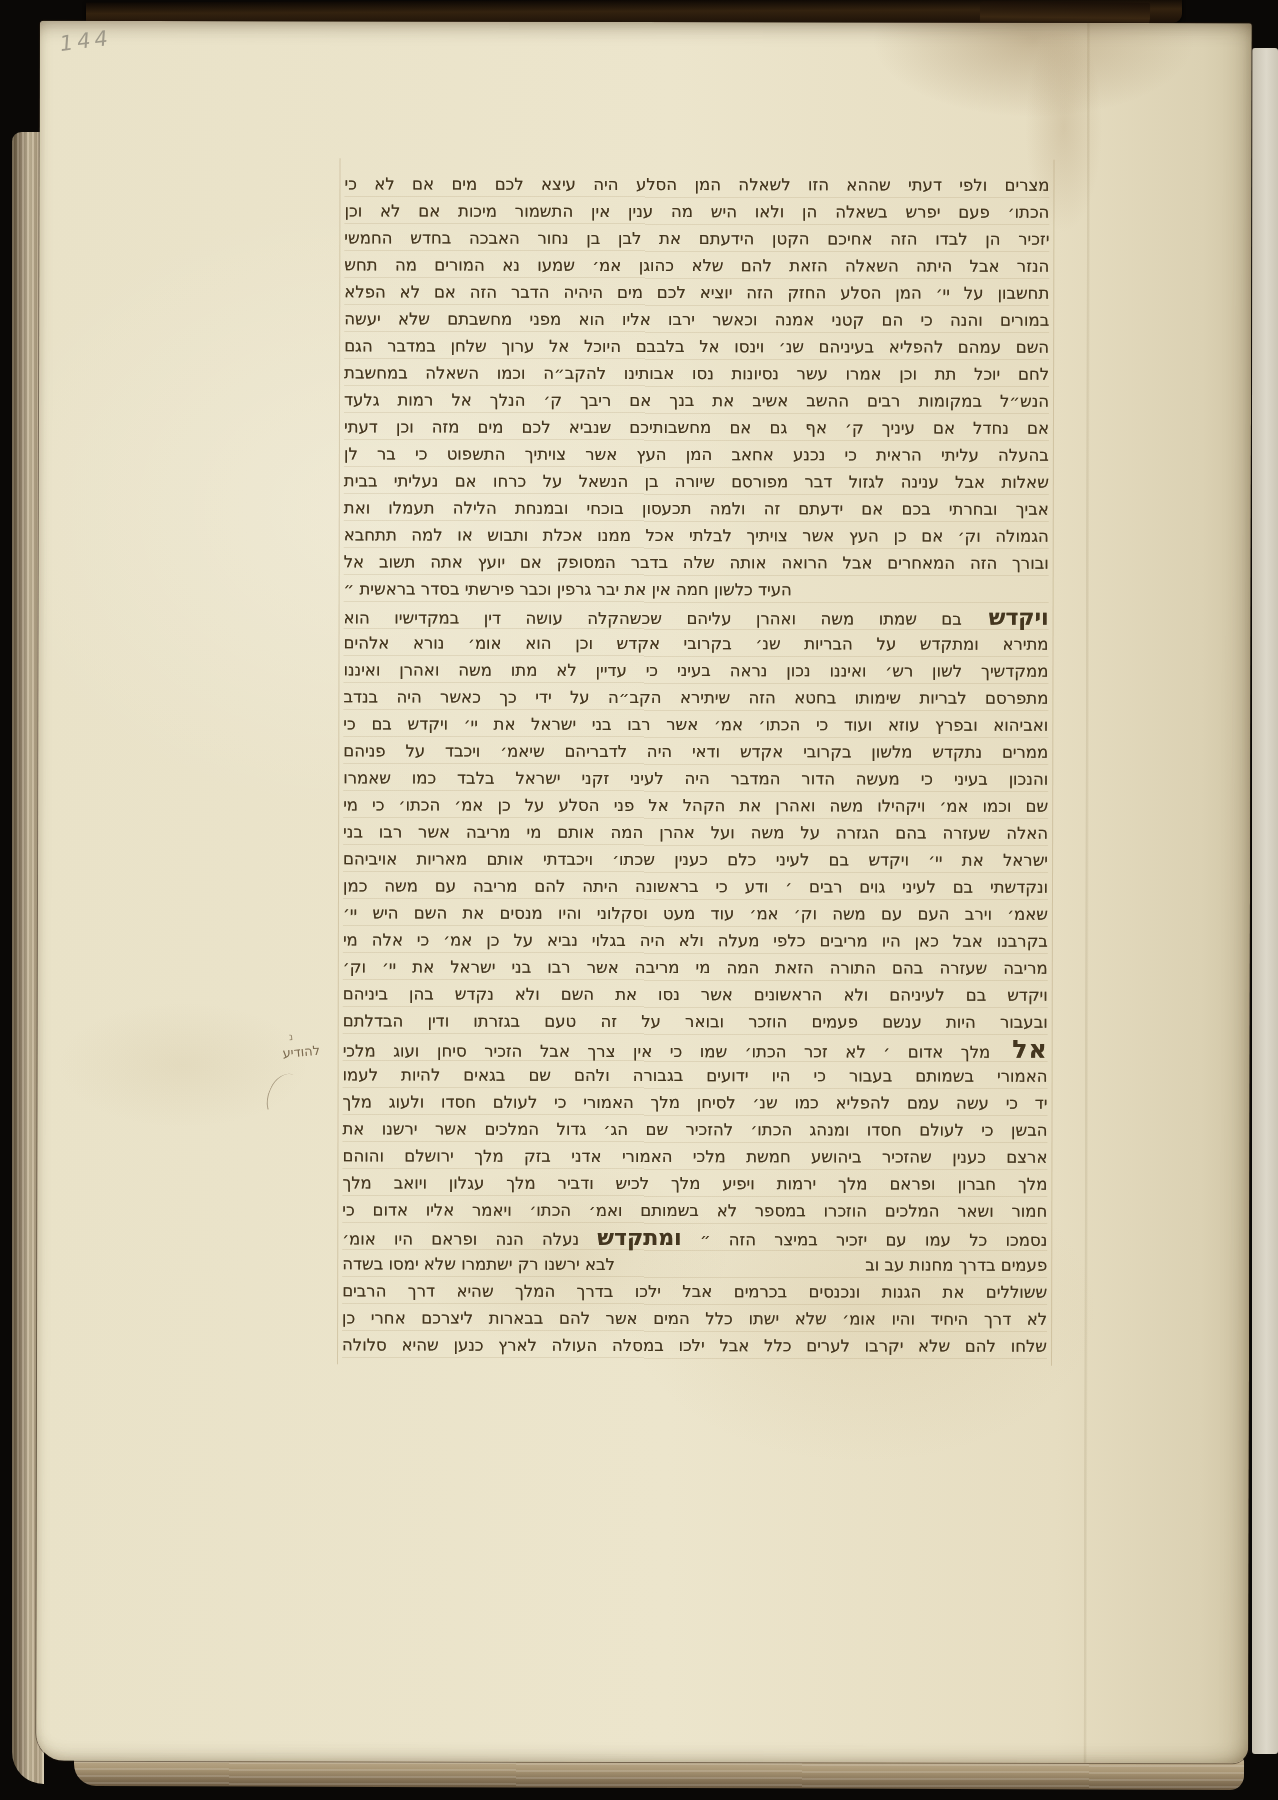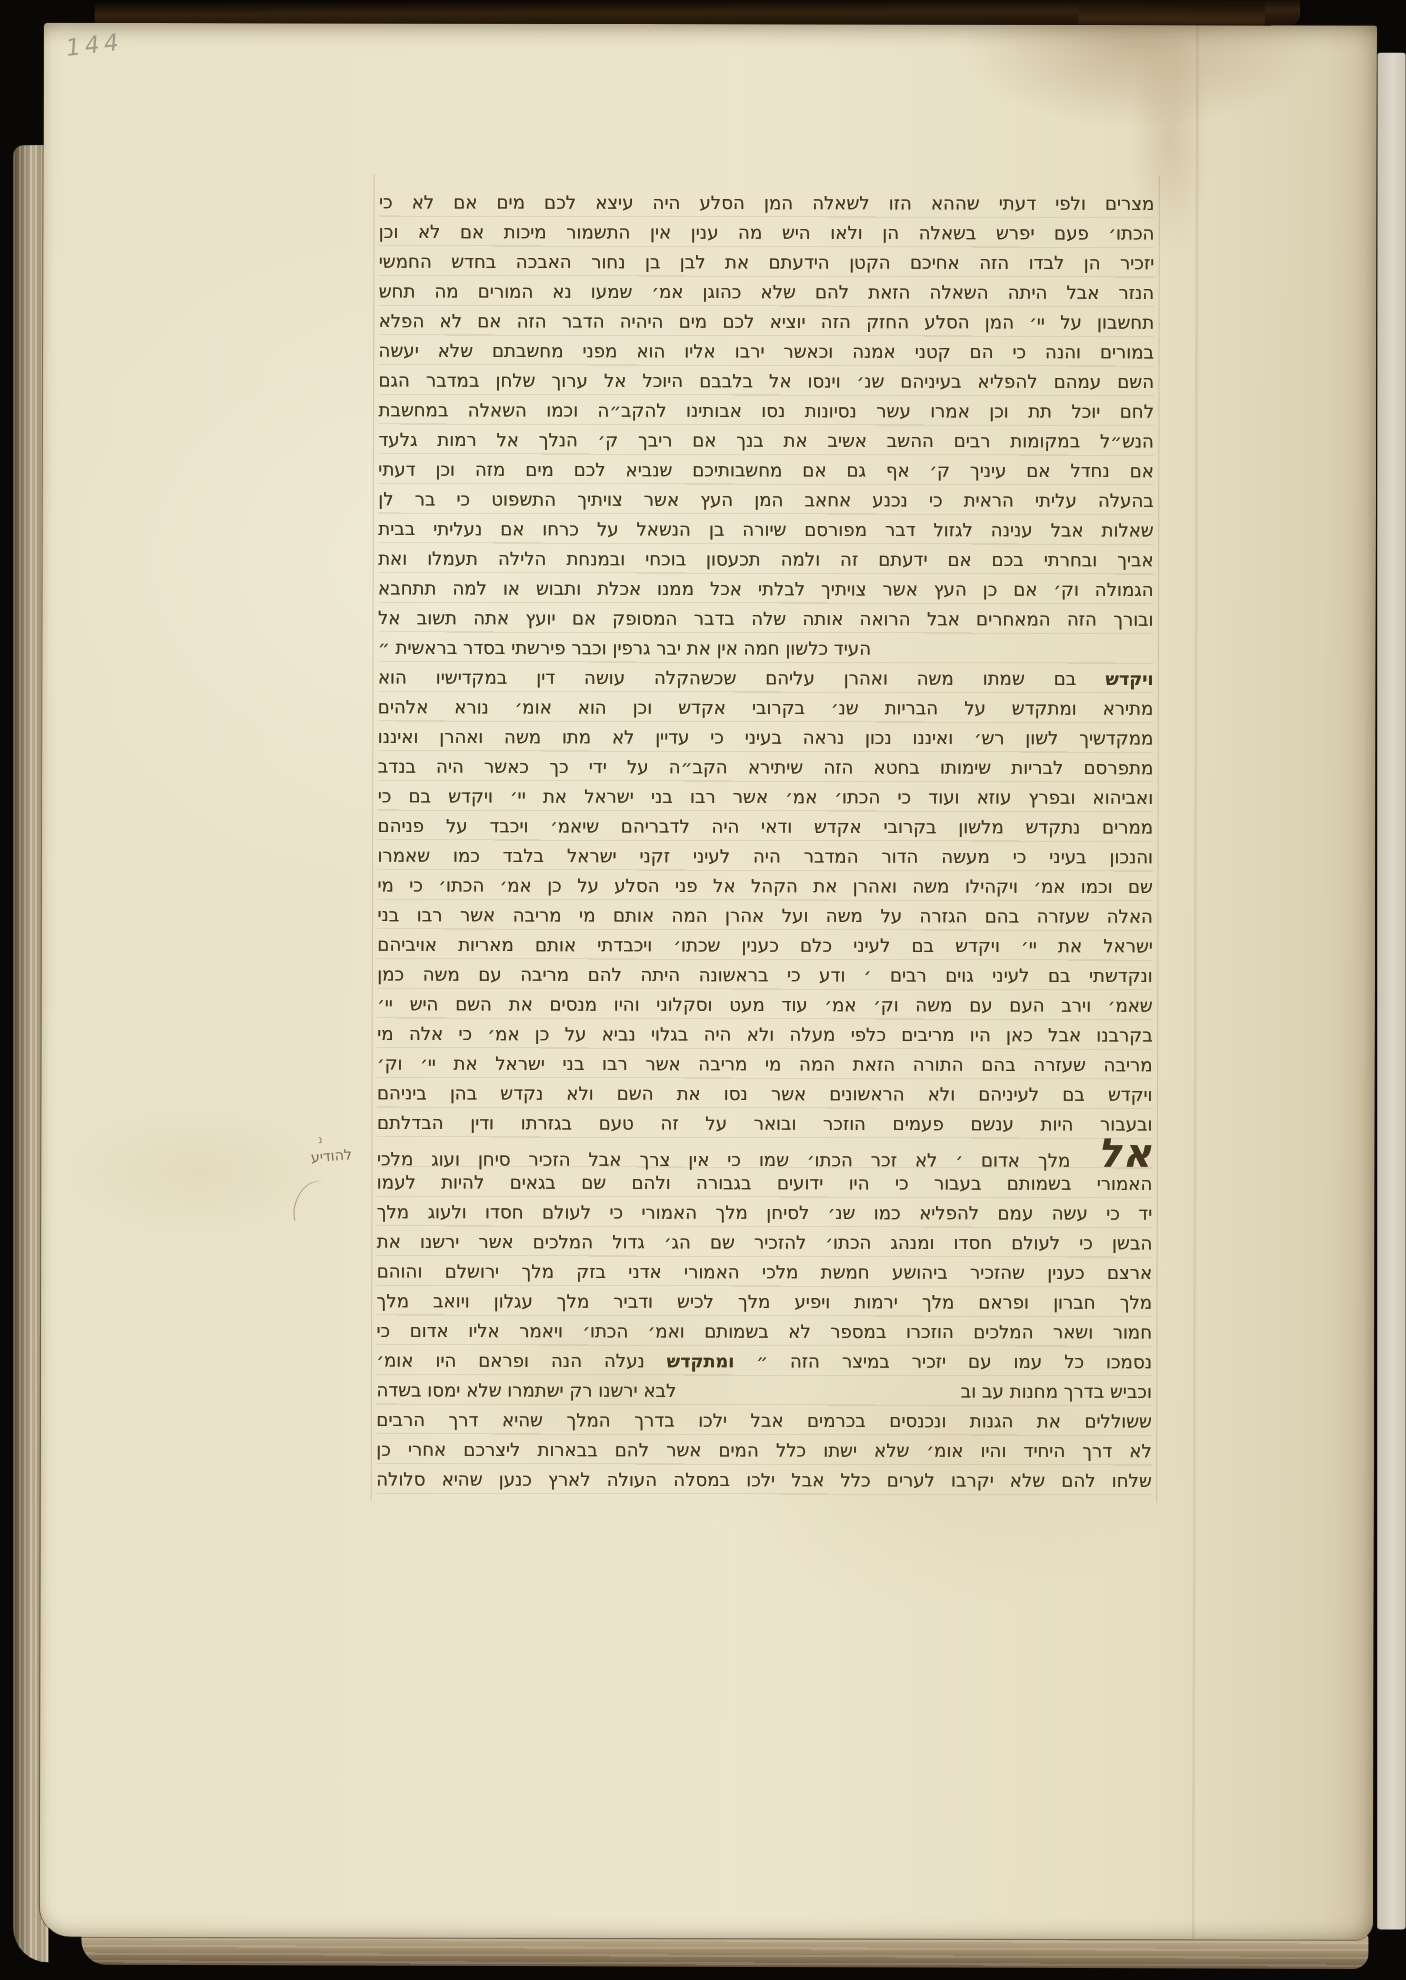--- a/index.html
+++ b/index.html
@@ -59,22 +59,22 @@
   .textblock{position:absolute;left:305px;top:149px;width:705px;direction:rtl;
     color:var(--ink,#44361f);font-size:16.5px;
     background:repeating-linear-gradient(180deg,transparent 0 25.5px,rgba(150,125,80,.16) 25.5px 26.5px,transparent 26.5px 27px);}
   .textblock::before,.textblock::after{content:"";position:absolute;top:-12px;bottom:-6px;width:1px;
     background:rgba(150,125,80,.28);}
   .textblock::before{right:-5px;} .textblock::after{left:-5px;}
   .line{height:27px;line-height:27px;text-align:justify;text-align-last:justify;
     white-space:nowrap;text-shadow:0 0 .5px rgba(58,44,20,.55);}
   .line.align-left{text-align:left;text-align-last:left;}
   .line.gapline{display:flex;justify-content:space-between;}
-  .initial{font-size:16px;font-weight:600;}
-  .initial-big{font-size:36px;font-weight:700;letter-spacing:1px;font-style:italic;}
+  .initial{font-size:22px;font-weight:600;}
+  .initial-big{font-size:25px;font-weight:700;letter-spacing:1px;}
 
   
   .marginal-note{position:absolute;left:224px;top:1008px;width:78px;text-align:center;
     color:rgba(92,72,45,.78);transform:rotate(-5deg);font-size:13px;line-height:13px;}
   .marginal-note .note-mark{display:block;font-size:10px;margin-bottom:3px;margin-right:18px;opacity:.8;}
   .note-flourish{position:absolute;left:230px;top:1052px;width:34px;height:48px;
     border-left:1.5px solid rgba(95,75,48,.45);border-bottom:1px solid transparent;
     border-radius:60% 0 0 70%;transform:rotate(24deg);}
 </style>
 </head>
@@ -128,21 +128,21 @@
         <div class="line">ובעבור היות ענשם פעמים הוזכר ובואר על זה טעם בגזרתו ודין הבדלתם</div>
         <div class="line"><span class="initial-big">אל </span><span>מלך אדום ׳ לא זכר הכתו׳ שמו כי אין צרך אבל הזכיר סיחן ועוג מלכי</span></div>
         <div class="line">האמורי בשמותם בעבור כי היו ידועים בגבורה ולהם שם בגאים להיות לעמו</div>
         <div class="line">יד כי עשה עמם להפליא כמו שנ׳ לסיחן מלך האמורי כי לעולם חסדו ולעוג מלך</div>
         <div class="line">הבשן כי לעולם חסדו ומנהג הכתו׳ להזכיר שם הג׳ גדול המלכים אשר ירשנו את</div>
         <div class="line">ארצם כענין שהזכיר ביהושע חמשת מלכי האמורי אדני בזק מלך ירושלם והוהם</div>
         <div class="line">מלך חברון ופראם מלך ירמות ויפיע מלך לכיש ודביר מלך עגלון ויואב מלך</div>
         <div class="line">חמור ושאר המלכים הוזכרו במספר לא בשמותם ואמ׳ הכתו׳ ויאמר אליו אדום כי</div>
         <div class="line"><span>נסמכו כל עמו עם יזכיר במיצר הזה ״ </span><span class="initial">ומתקדש</span><span> נעלה הנה ופראם היו אומ׳</span></div>
         <div class="line gapline">
-          <span>וכביש בדרך מחנות עב וב</span>
+          <span>פעמים בדרך מחנות עב וב</span>
           <span>לבא ירשנו רק ישתמרו שלא ימסו בשדה</span>
         </div>
         <div class="line">ששוללים את הגנות ונכנסים בכרמים אבל ילכו בדרך המלך שהיא דרך הרבים</div>
         <div class="line">לא דרך היחיד והיו אומ׳ שלא ישתו כלל המים אשר להם בבארות ליצרכם אחרי כן</div>
         <div class="line">שלחו להם שלא יקרבו לערים כלל אבל ילכו במסלה העולה לארץ כנען שהיא סלולה</div>
       </div>
 
     <div class="marginal-note">
       <span class="note-mark">נ</span>
       <span>להודיע</span>

